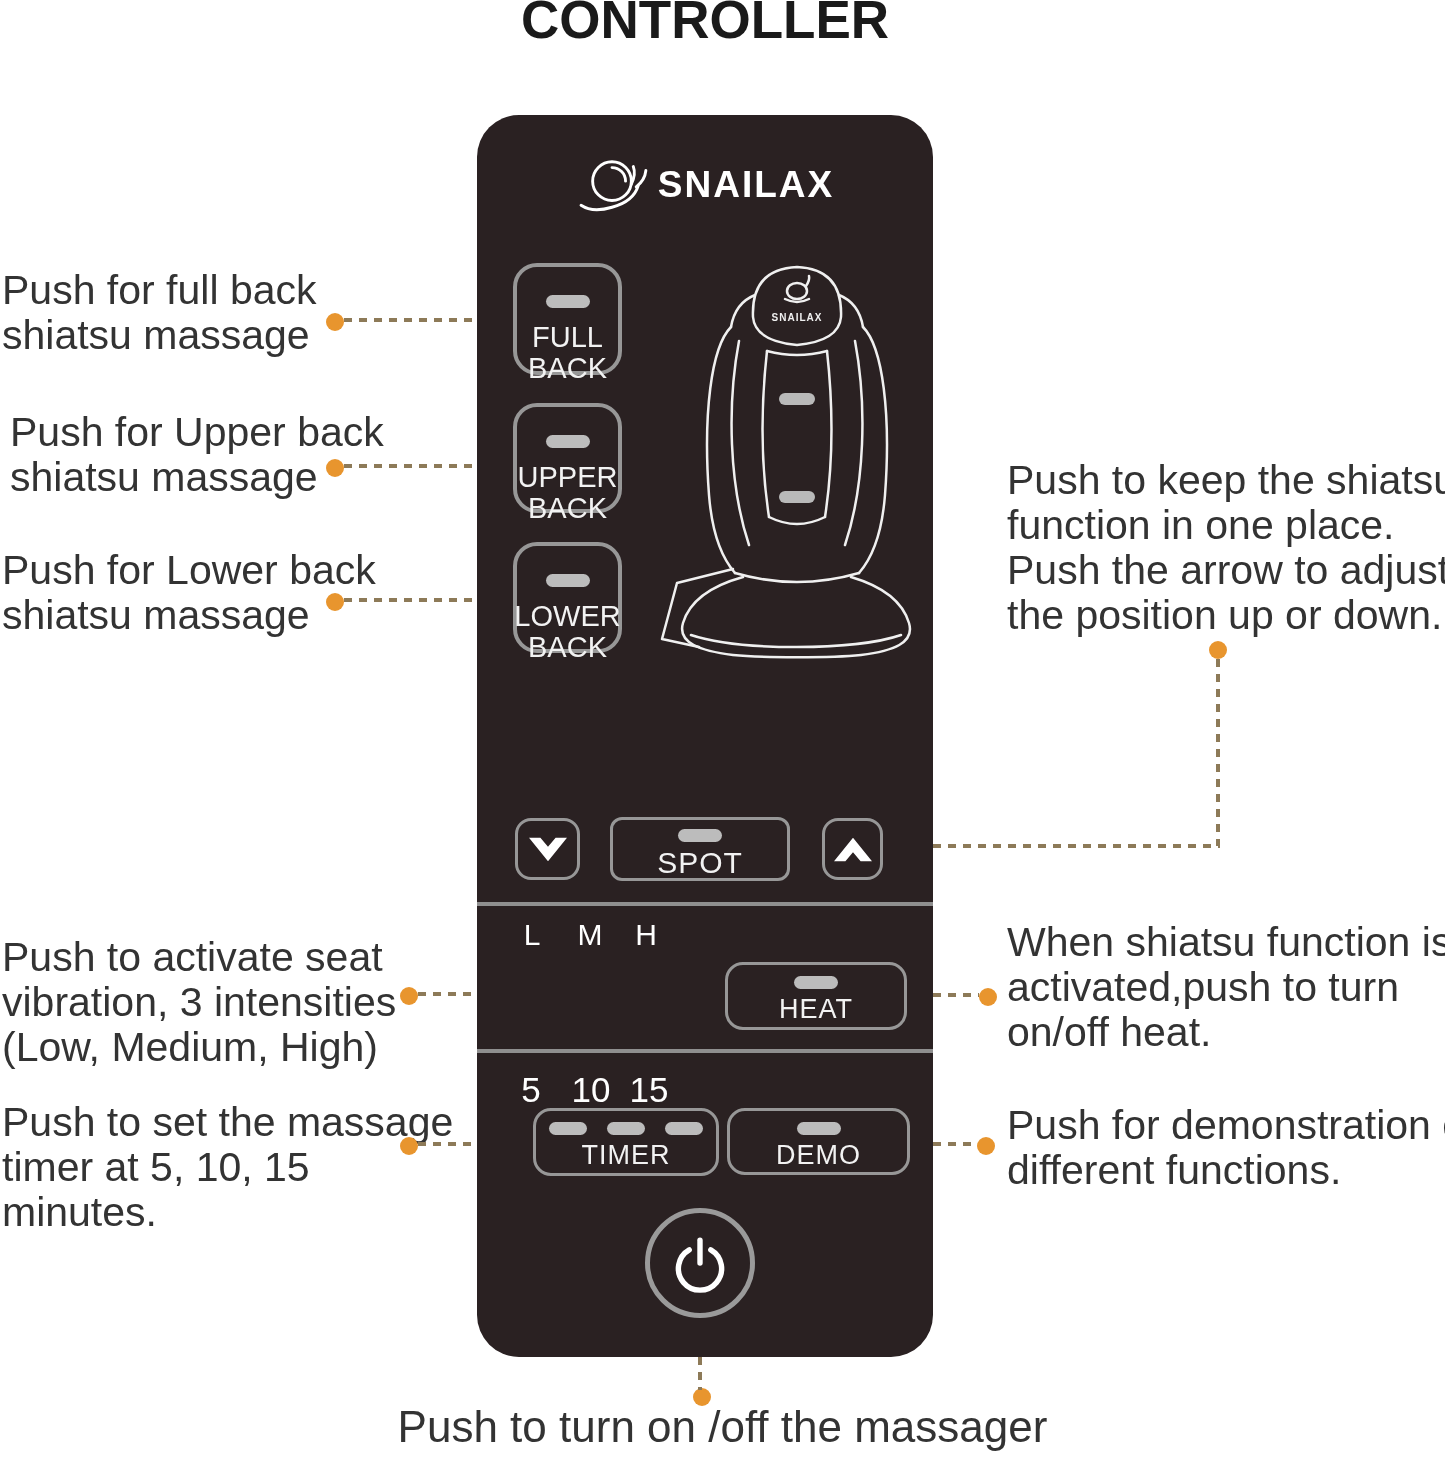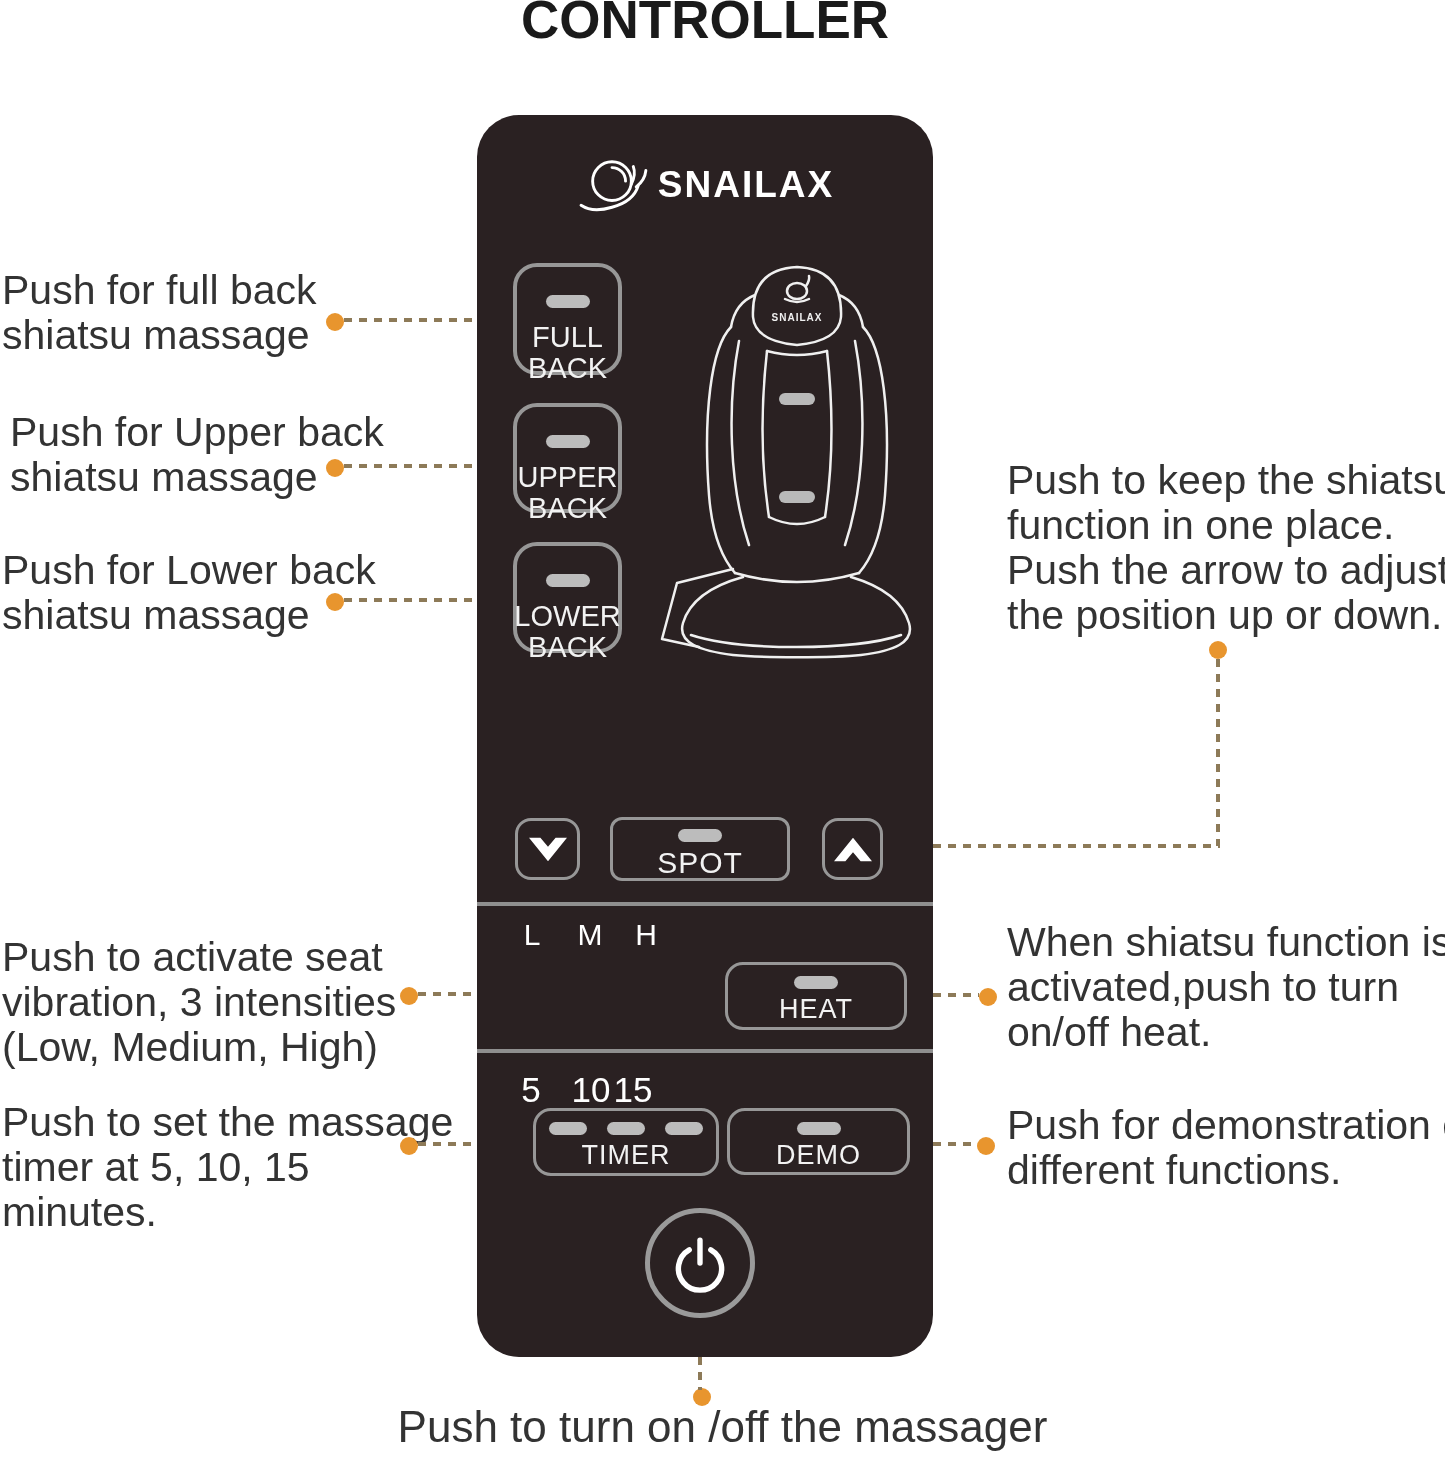--- a/index.html
+++ b/index.html
@@ -191,21 +191,21 @@
 
     <div class="btn btn-fn" style="left:248px;top:847px;width:182px;height:68px;">
       <div class="led"></div>
       <div class="fn-label">HEAT</div>
     </div>
 
     <div class="divider" style="top:934px;"></div>
 
     <div class="mins" style="left:54px;top:955px;">5</div>
     <div class="mins" style="left:114px;top:955px;">10</div>
-    <div class="mins" style="left:156px;top:955px;text-align:right;">15</div>
+    <div class="mins" style="left:172px;top:955px;text-align:right;">15</div>
 
     <div class="btn btn-fn" style="left:24px;top:993px;width:186px;height:68px;margin-left:32px;">
       <div class="led-row">
         <div class="led-sm"></div>
         <div class="led-sm"></div>
         <div class="led-sm"></div>
       </div>
       <div class="fn-label">TIMER</div>
     </div>
     <div class="btn btn-fn" style="left:250px;top:993px;width:183px;height:67px;">

